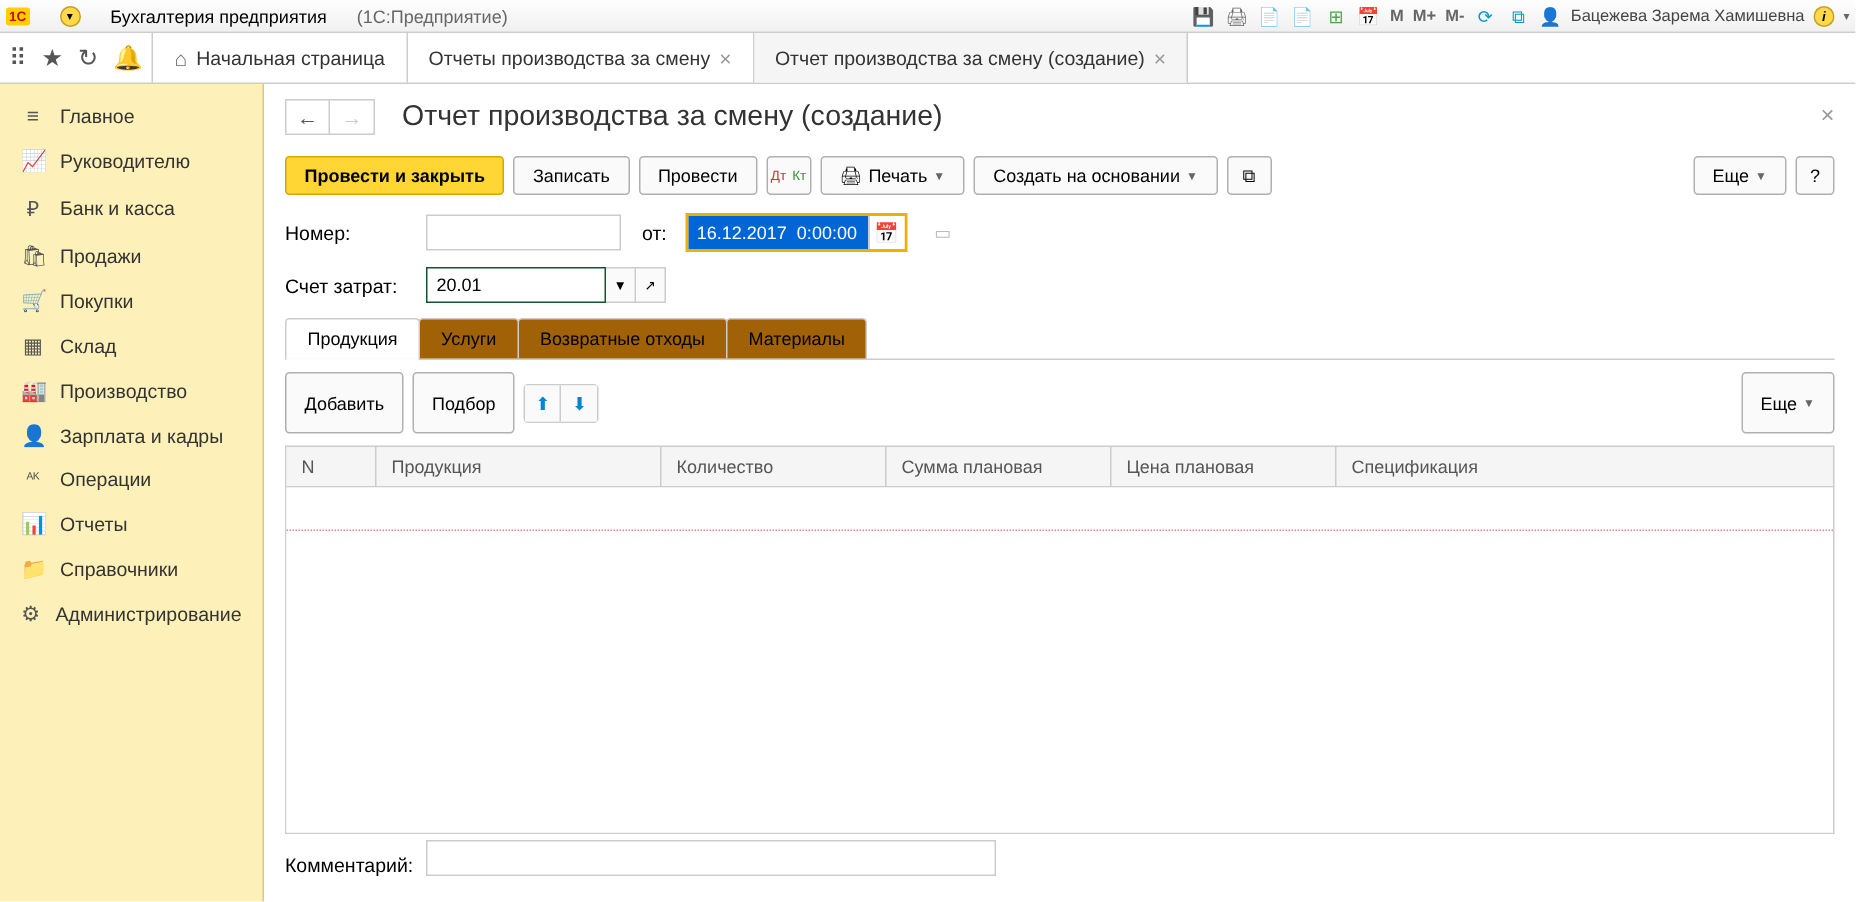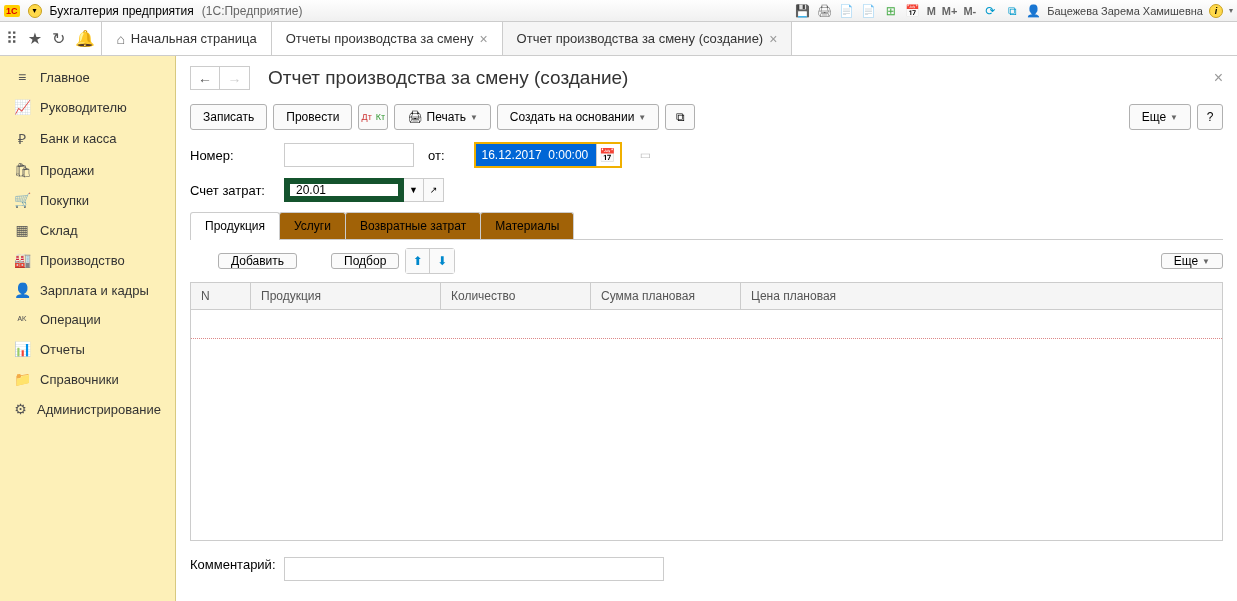--- a/index.html
+++ b/index.html
@@ -1,20 +1,20 @@
 <!DOCTYPE html>
 <html><head>
 <meta charset="utf-8">
 <style>
 * { box-sizing: border-box; margin: 0; padding: 0; font-family: Arial, sans-serif; }
 body { font-size: 12px; background: #fff; }
 
 
 .titlebar { height: 22px; background: linear-gradient(#fefefe, #f0f0f0); border-bottom: 1px solid #ccc; display: flex; align-items: center; padding: 0 4px; }
-.titlebar-left { display: flex; align-items: center; gap: 8px; }
+.titlebar-left { display: flex; align-items: center; gap: 20px; }
 .titlebar-right { margin-left: auto; display: flex; align-items: center; gap: 6px; }
 .logo-1c { background: #ffcf00; color: #d00; font-weight: bold; font-size: 9px; padding: 1px 2px; border-radius: 2px; }
 .circle-btn { width: 14px; height: 14px; border-radius: 50%; background: #ffd94a; border: 1px solid #c8a020; display: inline-flex; align-items: center; justify-content: center; font-size: 8px; }
 .sys-icon { width: 16px; height: 16px; display: inline-flex; align-items: center; justify-content: center; font-size: 12px; color: #666; cursor: pointer; }
 .mem-text { font-size: 11px; font-weight: bold; color: #666; }
 .user-icon { color: #888; }
 .user-name { font-size: 11px; color: #444; }
 .info-circle { width: 14px; height: 14px; border-radius: 50%; background: #ffd94a; border: 1px solid #c8a020; display: inline-flex; align-items: center; justify-content: center; font-size: 9px; font-weight: bold; font-style: italic; }
 
 
@@ -48,53 +48,53 @@
 .toolbar { display: flex; gap: 6px; margin-bottom: 12px; align-items: center; }
 .btn { height: 26px; padding: 0 12px; border: 1px solid #b0b0b0; background: #fafafa; border-radius: 3px; font-size: 12px; cursor: pointer; display: inline-flex; align-items: center; gap: 4px; }
 .btn-primary { background: #ffd633; border-color: #d4a800; font-weight: bold; }
 .btn-icon { width: 30px; padding: 12px; justify-content: center; }
 .toolbar-right { margin-left: auto; display: flex; gap: 6px; }
 .drop-caret { font-size: 8px; color: #666; }
 
 
 .form-row { display: flex; align-items: center; gap: 8px; margin-bottom: 10px; }
 .form-label { width: 86px; font-size: 13px; }
-.form-label2 { font-size: 13px; margin-left: 6px; margin-right: 21px; }
+.form-label2 { font-size: 13px; margin-left: 6px; margin-right: 4px; }
 .text-input { height: 24px; border: 1px solid #ccc; padding: 0 6px; font-size: 12px; }
 .text-input.number { width: 130px; }
 .date-group { display: flex; border: 2px solid #f0b000; }
 .date-input { height: 22px; border: none; padding: 0 6px; font-size: 12px; background: #0066d6; color: #fff; width: 120px; }
 .date-btn { width: 24px; border: none; border-left: 1px solid #ccc; background: #fff; cursor: pointer; }
 .account-group { display: flex; }
-.account-input { height: 24px; width: 120px; border: 6px solid #14532d; padding: 0 6px; font-size: 12px; }
+.account-input { height: 24px; width: 120px; border: 1px solid #14532d; padding: 0 6px; font-size: 12px; }
 .account-btn { width: 20px; height: 24px; border: 1px solid #ccc; border-left: none; background: #fafafa; cursor: pointer; font-size: 9px; }
 
 
 .tabs { display: flex; border-bottom: 1px solid #ccc; }
 .tab { padding: 6px 14px; border: 1px solid #ccc; border-bottom: none; background: #a16207; margin-right: -1px; font-size: 12px; cursor: pointer; border-radius: 3px 3px 0 0; }
 .tab.active { background: #fff; position: relative; }
 .tab.active::after { content: ''; position: absolute; bottom: -1px; left: 0; right: 0; height: 1px; background: #fff; }
 
 
 .sub-toolbar { display: flex; gap: 6px; padding: 8px 0; align-items: center; }
-.sub-toolbar .btn { height: 16px; margin-left: 28px; }
+.sub-toolbar .btn { height: 41px; }
 .move-btns { display: flex; border: 1px solid #ccc; border-radius: 3px; }
 .move-btn { width: 24px; height: 24px; display: flex; align-items: center; justify-content: center; cursor: pointer; background: #fafafa; }
 .move-btn:first-child { border-right: 1px solid #ccc; }
 
 
 .table-container { border: 1px solid #ccc; }
 .table-header { display: flex; background: #f5f5f5; border-bottom: 1px solid #ccc; }
 .th { padding: 6px 10px; border-right: 1px solid #ccc; font-size: 12px; color: #555; }
 .th:last-child { border-right: none; }
 .table-body { height: 230px; position: relative; background: #fff; }
 .dotted-line { border-top: 1px dotted #d88; width: 100%; position: absolute; top: 28px; }
 
 
-.comment-row { display: flex; align-items: flex-start; gap: 8px; margin-top: 16px; }
+.comment-row { display: flex; align-items: flex-end; gap: 8px; margin-top: 4px; }
 .comment-input { flex: 0 0 380px; height: 24px; border: 1px solid #ccc; padding: 0 6px; }
 </style>
 </head>
 <body>
 
 <div class="titlebar">
   <div class="titlebar-left">
     <span class="logo-1c">1C</span>
     <span class="circle-btn">▾</span>
     <span>Бухгалтерия предприятия</span>
@@ -199,20 +199,21 @@
     <div class="content-header">
       <div class="nav-arrows">
         <div class="arrow-btn">←</div>
         <div class="arrow-btn disabled" style="border-left:none">→</div>
       </div>
       <div class="page-title">Отчет производства за смену (создание)</div>
       <div class="close-page">×</div>
     </div>
 
     <div class="toolbar">
+      <button class="btn btn-primary">Провести и закрыть</button>
       <button class="btn">Записать</button>
       <button class="btn">Провести</button>
       <button class="btn btn-icon">
           <span style="color:#c33;font-size:9px">Дт</span>
           <span style="color:#393;font-size:9px">Кт</span>
         </button>
       <button class="btn">
           <span>🖨</span>
           <span>Печать</span>
           <span class="drop-caret">▼</span>
@@ -247,21 +248,21 @@
       <div class="account-group">
         <input class="account-input" value="20.01" style="">
         <button class="account-btn">▼</button>
         <button class="account-btn">↗</button>
       </div>
     </div>
 
     <div class="tabs">
       <div class="tab active">Продукция</div>
       <div class="tab">Услуги</div>
-      <div class="tab">Возвратные затрат</div>
+      <div class="tab">Возвратные отходы</div>
       <div class="tab">Материалы</div>
     </div>
 
     <div class="sub-toolbar">
       <button class="btn">Добавить</button>
       <button class="btn">Подбор</button>
       <div class="move-btns">
         <div class="move-btn" style="color:#08c">⬆</div>
         <div class="move-btn" style="color:#08c">⬇</div>
       </div>
@@ -273,20 +274,21 @@
       </div>
     </div>
 
     <div class="table-container">
       <div class="table-header">
         <div class="th" style="width:60px">N</div>
         <div class="th" style="width:190px">Продукция</div>
         <div class="th" style="width:150px">Количество</div>
         <div class="th" style="width:150px">Сумма плановая</div>
         <div class="th" style="width:150px">Цена плановая</div>
+        <div class="th" style="flex:1">Спецификация</div>
       </div>
       <div class="table-body">
         <div class="dotted-line"></div>
       </div>
     </div>
 
     <div class="comment-row">
       <span style="font-size:13px">Комментарий:</span>
       <input class="comment-input" value="" style="">
     </div>

